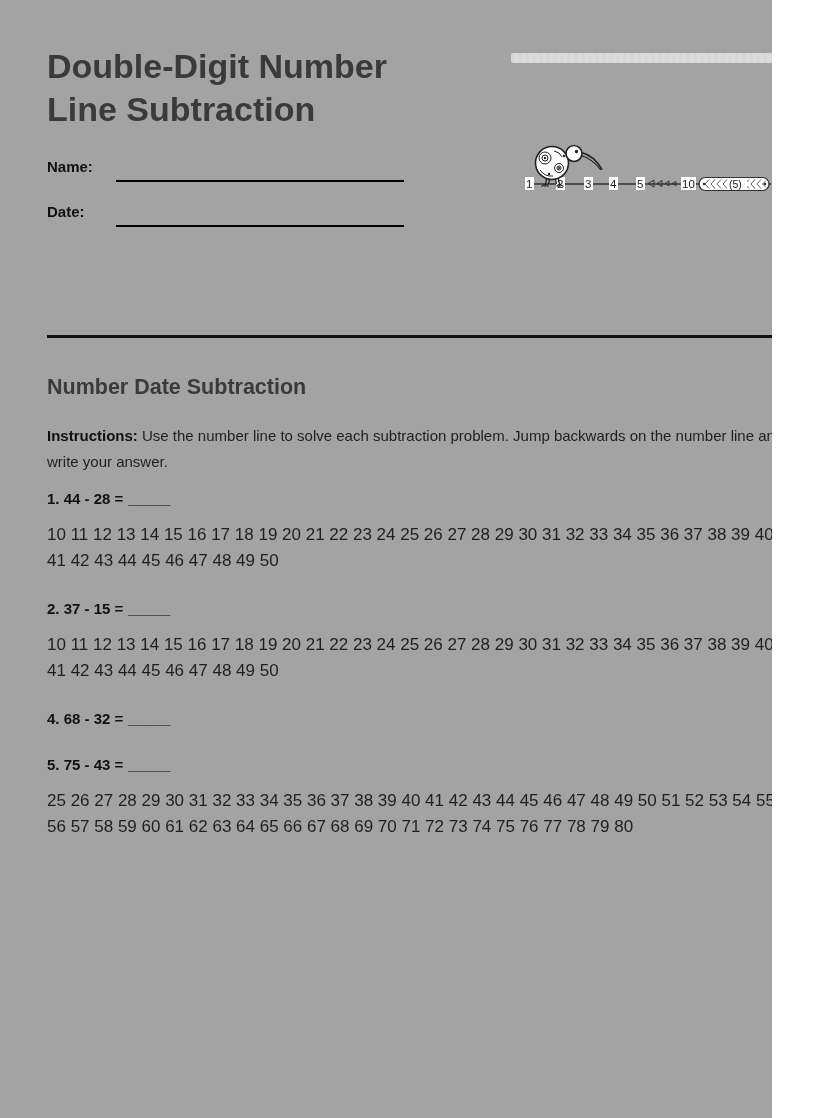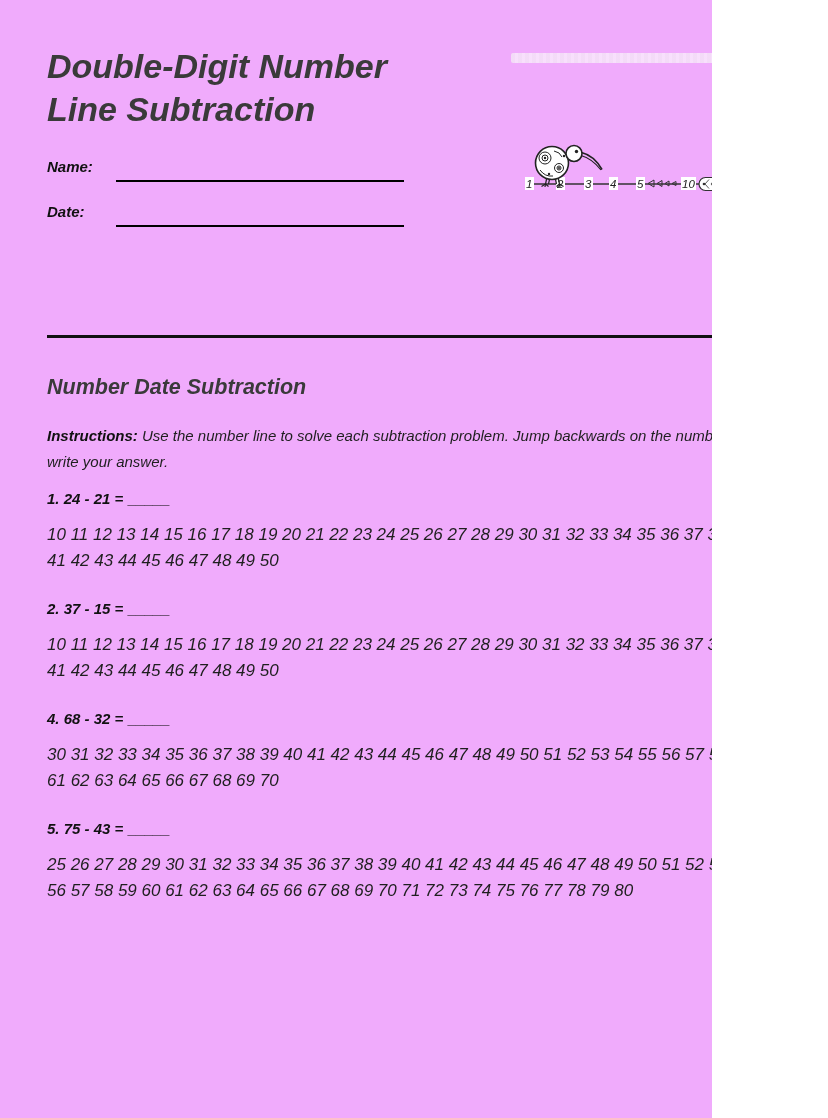--- a/index.html
+++ b/index.html
@@ -1,25 +1,24 @@
 <!DOCTYPE html>
 <html><head>
 <meta charset="utf-8">
 <style>
   * { margin: 0; padding: 0; box-sizing: border-box; }
   html, body { background: #ffffff; }
   .page {
     position: relative;
-    width: 712px;
+    width: 772px;
     height: 1118px;
-    background: #f0abfc;
+    background: #a3a3a3;
     font-family: "Liberation Sans", "DejaVu Sans", sans-serif;
     color: #1f1f1f;
     overflow: hidden;
-    font-style: italic;
   }
   .faint-watermark {
     position: absolute;
     left: 511px; top: 53px;
     width: 290px; height: 10px;
     background: repeating-linear-gradient(90deg, #f5f5f5 0 4px, #fcfcfc 4px 7px);
     opacity: 0.65;
     border-radius: 2px;
   }
   .worksheet-title {
@@ -208,35 +207,34 @@
 
   <div class="divider"></div>
 
   <h2 class="section-heading">Number Date Subtraction</h2>
 
   <p class="instructions"><span class="bold-label">Instructions:</span><span> Use the number line to solve each subtraction problem. Jump backwards on the number line and write your answer.</span></p>
 
   <div class="problems">
 
     <div class="problem">
-      <div class="problem-title"><span>1. 24 - 21 =</span><span class="blank">_____</span></div>
+      <div class="problem-title"><span>1. 44 - 28 =</span><span class="blank">_____</span></div>
       <div class="number-line">10 11 12 13 14 15 16 17 18 19 20 21 22 23 24 25 26 27 28 29 30 31 32 33 34 35 36 37 38 39 40 41 42 43 44 45 46 47 48 49 50</div>
     </div>
 
     <div class="problem">
       <div class="problem-title"><span>2. 37 - 15 =</span><span class="blank">_____</span></div>
       <div class="number-line">10 11 12 13 14 15 16 17 18 19 20 21 22 23 24 25 26 27 28 29 30 31 32 33 34 35 36 37 38 39 40 41 42 43 44 45 46 47 48 49 50</div>
     </div>
 
     <div class="problem">
     </div>
 
     <div class="problem">
       <div class="problem-title"><span>4. 68 - 32 =</span><span class="blank">_____</span></div>
-      <div class="number-line">30 31 32 33 34 35 36 37 38 39 40 41 42 43 44 45 46 47 48 49 50 51 52 53 54 55 56 57 58 59 60 61 62 63 64 65 66 67 68 69 70</div>
     </div>
 
     <div class="problem">
       <div class="problem-title"><span>5. 75 - 43 =</span><span class="blank">_____</span></div>
       <div class="number-line">25 26 27 28 29 30 31 32 33 34 35 36 37 38 39 40 41 42 43 44 45 46 47 48 49 50 51 52 53 54 55 56 57 58 59 60 61 62 63 64 65 66 67 68 69 70 71 72 73 74 75 76 77 78 79 80</div>
     </div>
 
   </div>
 
 </div>

